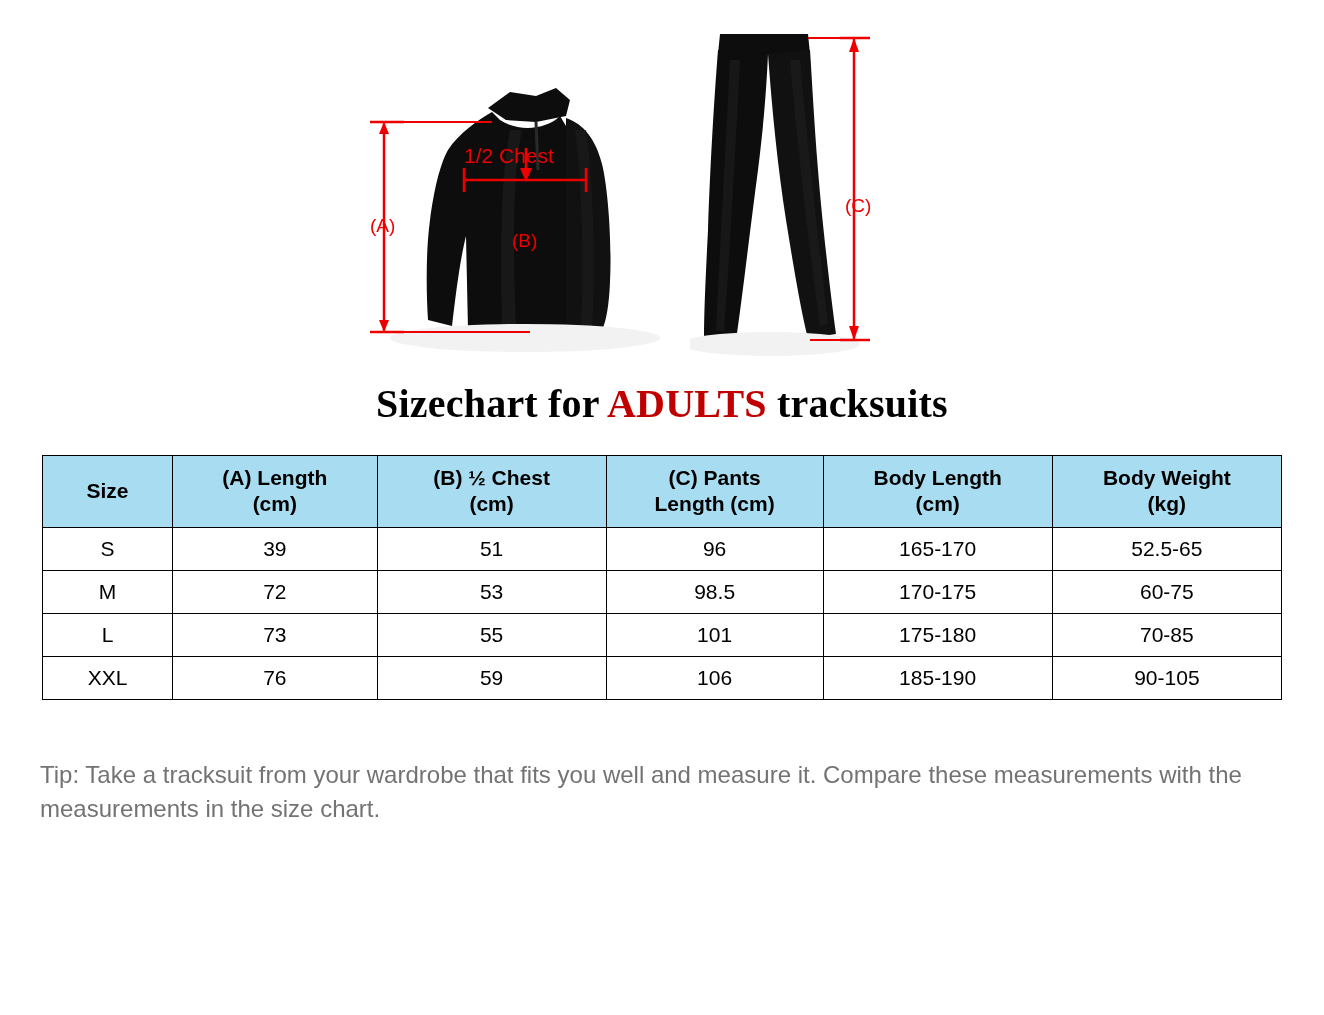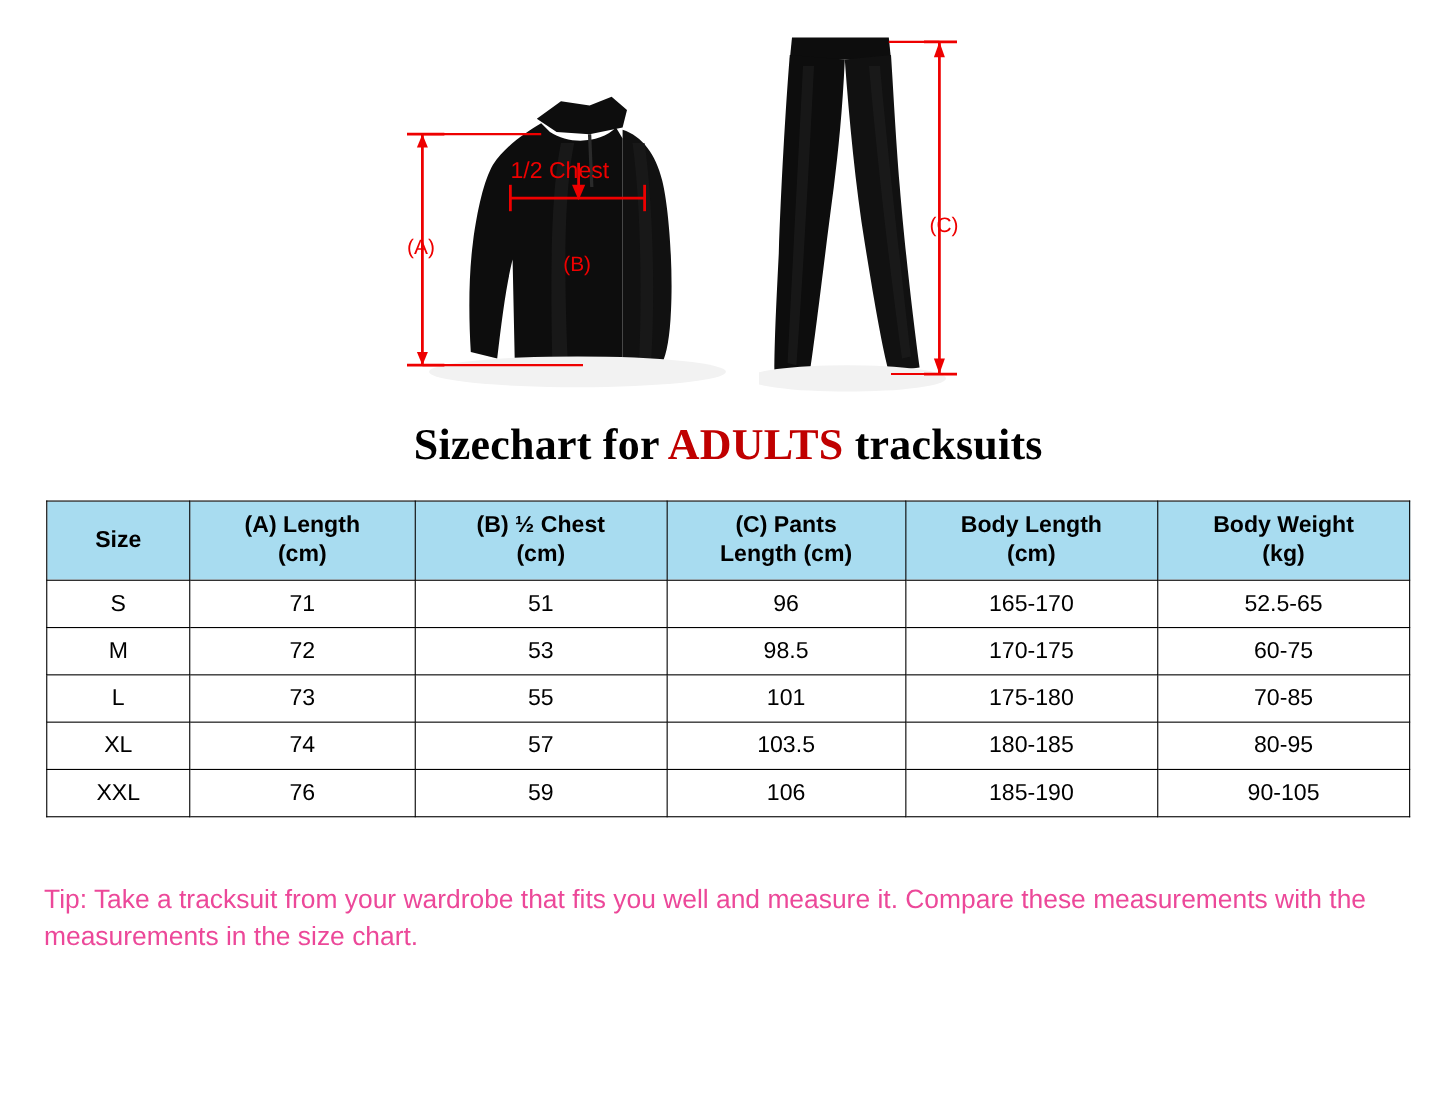--- a/index.html
+++ b/index.html
@@ -116,21 +116,21 @@
     font-family: "Liberation Sans", sans-serif;
     font-size: 24px;
     font-weight: bold;
     color: #000;
     margin-bottom: 26px;
   }
   .tip-line {
     font-family: "Liberation Sans", sans-serif;
     font-size: 24px;
     font-weight: normal;
-    color: #ec4899;
+    color: #737373;
     line-height: 1.45;
     max-width: 1230px;
   }
 </style>
 </head>
 <body>
 
 <div class="illustration">
 
   <div class="jacket-group">
@@ -267,21 +267,21 @@
         </th>
         <th>
           <div>Body Weight</div>
           <div>(kg)</div>
         </th>
       </tr>
     </thead>
     <tbody>
       <tr>
         <td>S</td>
-        <td>71</td>
+        <td>39</td>
         <td>51</td>
         <td>96</td>
         <td>165-170</td>
         <td>52.5-65</td>
       </tr>
       <tr>
         <td>M</td>
         <td>72</td>
         <td>53</td>
         <td>98.5</td>
@@ -290,28 +290,20 @@
       </tr>
       <tr>
         <td>L</td>
         <td>73</td>
         <td>55</td>
         <td>101</td>
         <td>175-180</td>
         <td>70-85</td>
       </tr>
       <tr>
-        <td>XL</td>
-        <td>74</td>
-        <td>57</td>
-        <td>103.5</td>
-        <td>180-185</td>
-        <td>80-95</td>
-      </tr>
-      <tr>
         <td>XXL</td>
         <td>76</td>
         <td>59</td>
         <td>106</td>
         <td>185-190</td>
         <td>90-105</td>
       </tr>
     </tbody>
   </table>
 </div>

